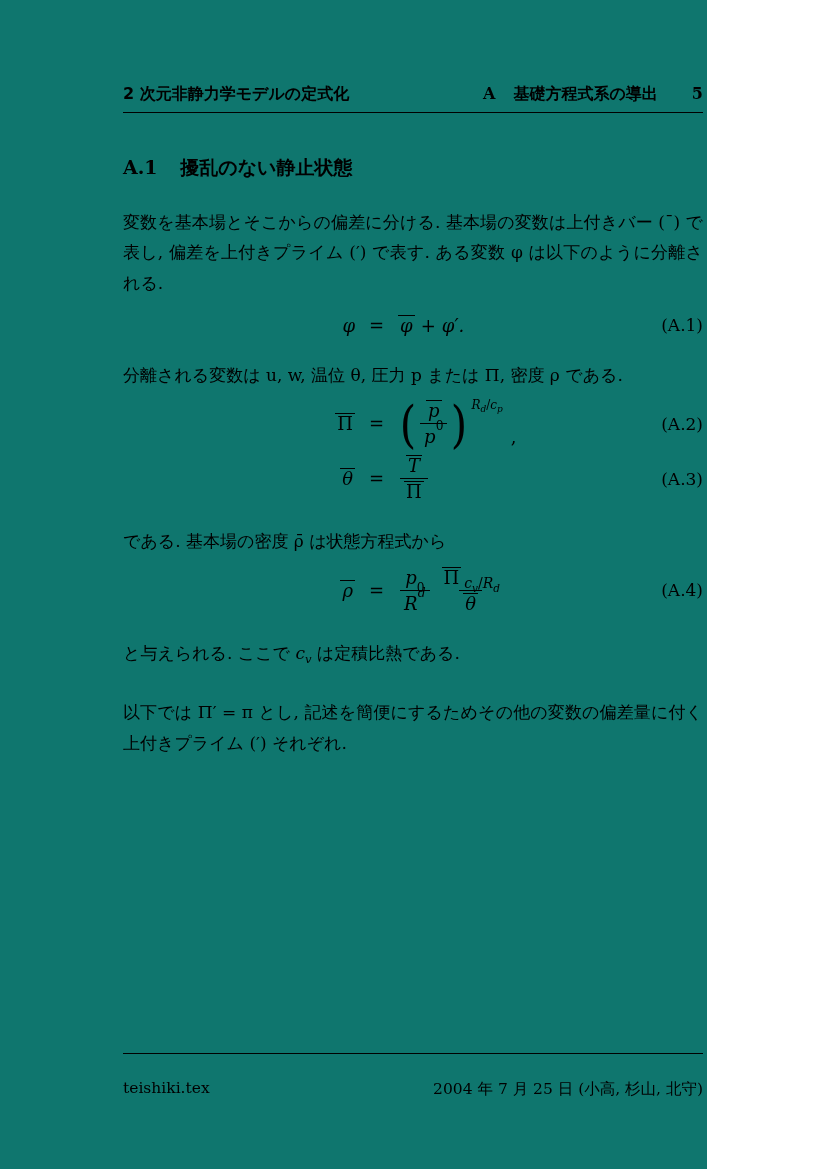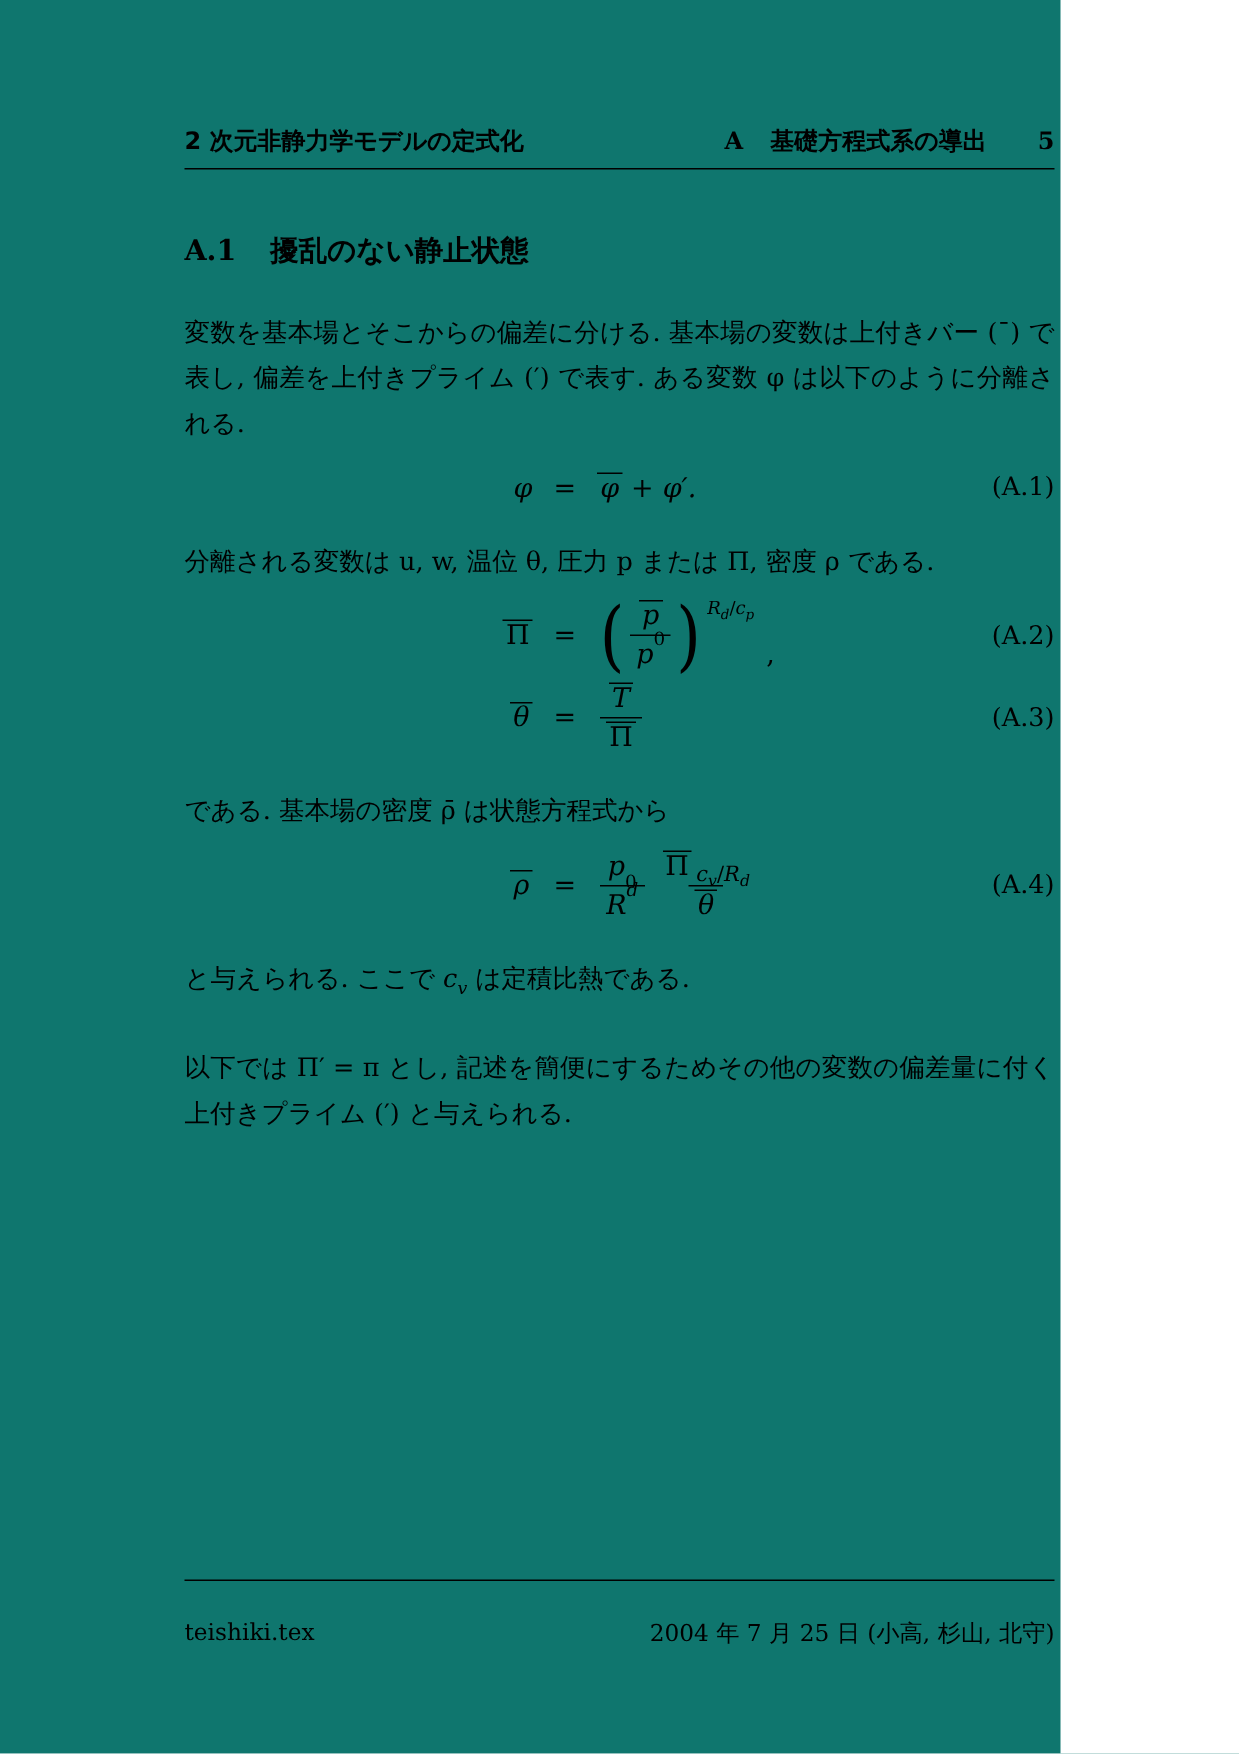--- a/index.html
+++ b/index.html
@@ -177,21 +177,21 @@
           <span class="den">
               <span class="ov mi">θ</span>
             </span>
         </span>
       </span>
       <span class="eq-label">(A.4)</span>
     </div>
 
     <p class="body tight"><span>と与えられる. ここで </span><span class="mi">c</span><sub>v</sub><span> は定積比熱である.</span></p>
 
-    <p class="body">以下では Π′ = π とし, 記述を簡便にするためその他の変数の偏差量に付く上付きプライム (′) と与えられる.</p>
+    <p class="body">以下では Π′ = π とし, 記述を簡便にするためその他の変数の偏差量に付く上付きプライム (′) それぞれ.</p>
 
   </div>
 
   <div class="footer">
     <span>teishiki.tex</span>
     <span>2004 年 7 月 25 日 (小高, 杉山, 北守)</span>
   </div>
 </div>
 
 </body></html>

